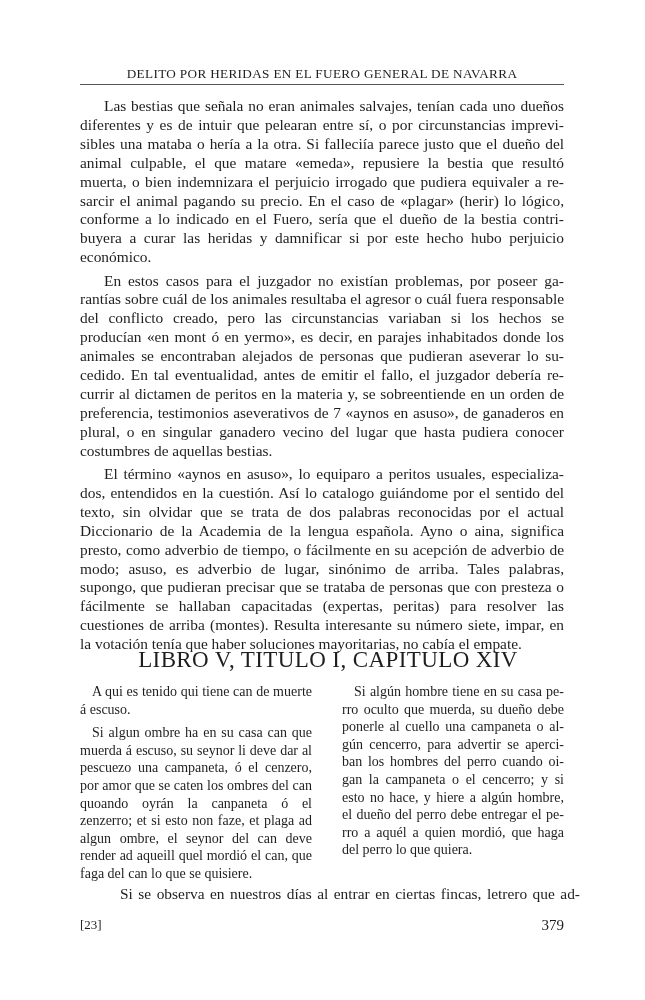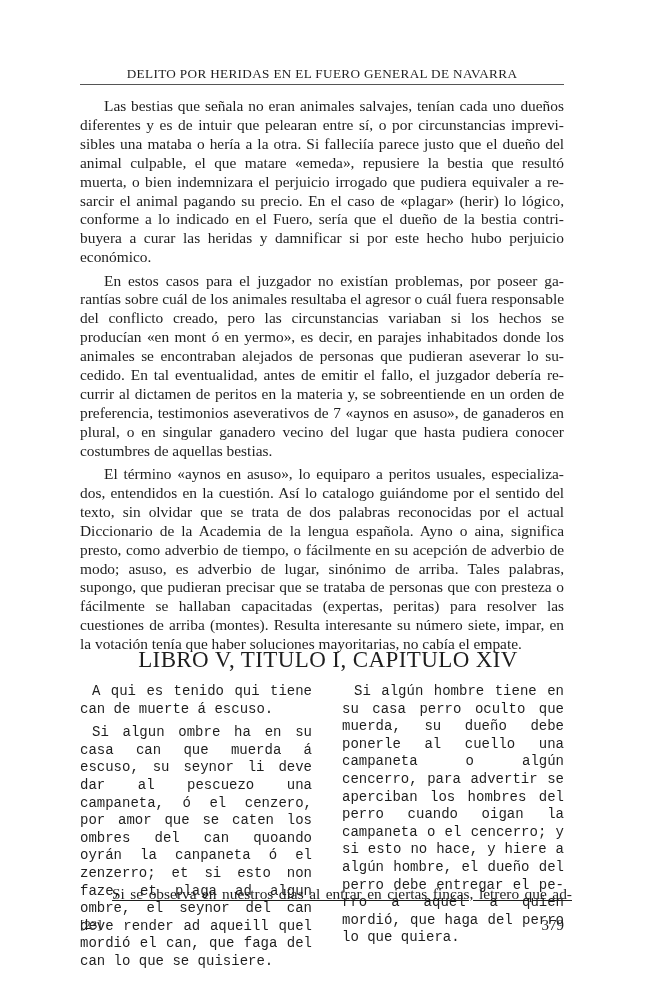--- a/index.html
+++ b/index.html
@@ -7,25 +7,25 @@
          font-family: "Liberation Serif", "DejaVu Serif", serif; color: #1e1e1e; }
   .page { position: absolute; left: 80px; top: 0; width: 484px; }
   .running-head { position: absolute; top: 66px; left: 0; width: 484px; text-align: center;
                   font-size: 13.2px; letter-spacing: 0.35px; line-height: 16px; }
   .head-rule { position: absolute; top: 84px; left: 0; width: 484px; height: 0; border-top: 1px solid #555; }
   .body-text { position: absolute; top: 97px; left: 0; width: 484px; font-size: 15.4px; line-height: 18.9px; }
   .body-text p { margin: 0 0 4.4px 0; text-indent: 24px; text-align: justify; hyphens: manual; }
   .chapter-title { position: absolute; top: 646px; left: 6px; width: 484px; text-align: center;
                    font-size: 23px; letter-spacing: 0.4px; line-height: 28px; }
   .col { position: absolute; top: 683px; font-size: 14px; line-height: 17.6px; }
-  .col p { margin: 0 0 3px 0; text-indent: 12px; text-align: justify; font-family: Liberation Mono, monospace; }
+  .col p { margin: 0 0 3px 0; text-indent: 12px; text-align: justify; }
   .col-left { left: 0; width: 232px; }
   .col-right { left: 262px; width: 222px; }
   .col-left p { margin-bottom: 6px; }
-  .last-line { position: absolute; top: 885px; left: 8px; width: 484px; font-size: 15.4px; line-height: 18.9px; text-decoration: underline; }
+  .last-line { position: absolute; top: 885px; left: 16px; width: 484px; font-size: 15.4px; line-height: 18.9px; }
   .last-line p { margin: 0; text-indent: 24px; text-align: justify; text-align-last: justify; }
   .folio-left { position: absolute; top: 917px; left: 0; font-size: 13px; }
   .folio-right { position: absolute; top: 917px; right: 0; font-size: 15px; }
 </style>
 </head>
 <body>
 
 <div class="page">
   <div class="running-head">DELITO POR HERIDAS EN EL FUERO GENERAL DE NAVARRA</div>
   <div class="head-rule"></div>

